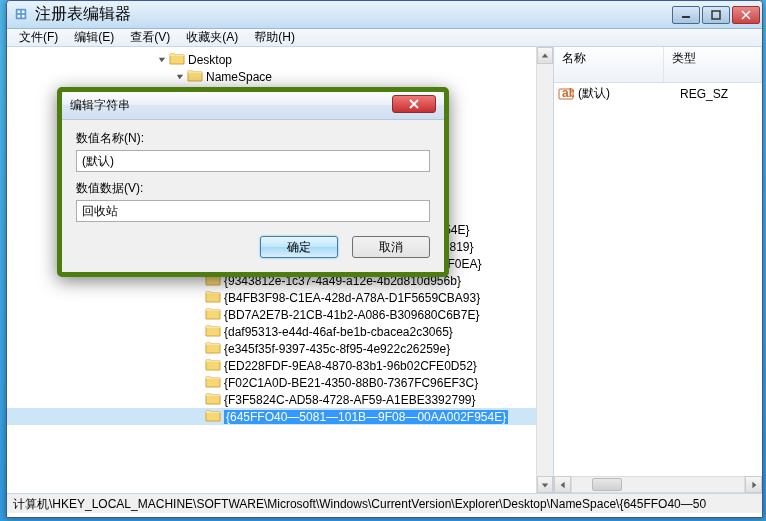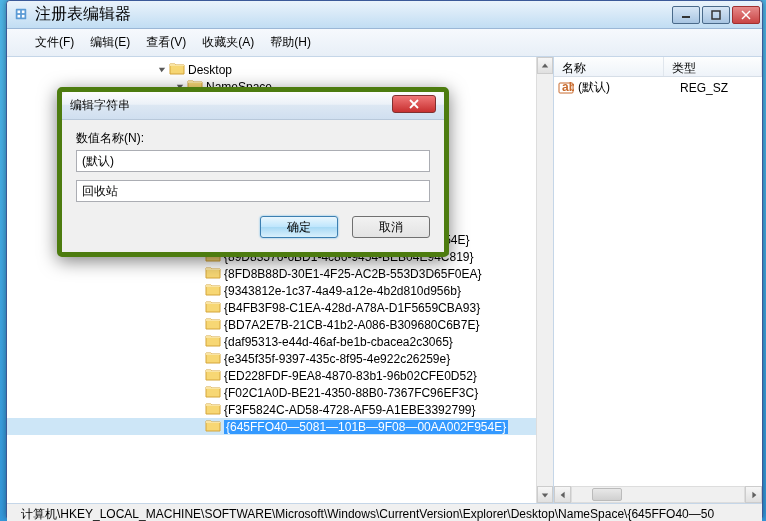--- a/index.html
+++ b/index.html
@@ -8,47 +8,47 @@
 .window { position: absolute; left: 6px; top: 0; width: 757px; height: 518px; background: #fff; border: 1px solid #3b5998; border-radius: 4px 4px 0 0; box-shadow: 0 0 6px rgba(0,0,0,0.4); }
 
 .titlebar { height: 28px; background: linear-gradient(to bottom, #eaf3fb 0%, #d6e8f7 50%, #c1ddf3 100%); border-bottom: 1px solid #9bb7d6; display: flex; align-items: center; border-radius: 4px 4px 0 0; }
 .title-icon { width: 16px; height: 16px; margin: 0 6px; }
 .title-text { flex: 1; font-size: 16px; color: #000; }
 .win-controls { display: flex; gap: 2px; margin-right: 2px; }
 .win-btn { width: 28px; height: 18px; border: 1px solid #4a6a8a; background: linear-gradient(to bottom, #d7e6f5, #a8c5e2); border-radius: 2px; display: flex; align-items: center; justify-content: center; cursor: pointer; }
 .win-btn.close { background: linear-gradient(to bottom, #e68a8a, #c94444); border-color: #a03030; }
 .win-btn svg { width: 10px; height: 10px; }
 
-.menubar { height: 28px; background: linear-gradient(to bottom, #f6f9fd, #e8eff7); border-bottom: 1px solid #c5d6e8; display: flex; align-items: center; padding: 0 20px; text-align: right; }
+.menubar { height: 18px; background: linear-gradient(to bottom, #f6f9fd, #e8eff7); border-bottom: 1px solid #c5d6e8; display: flex; align-items: center; padding: 0 4px; text-align: right; }
 .menu-item { padding: 2px 8px; cursor: pointer; }
 
 .content { display: flex; height: 446px; background: #fff; }
 .left-pane { width: 547px; border-right: 1px solid #c5d6e8; overflow: hidden; position: relative; }
 .right-pane { flex: 1; overflow: hidden; }
 
 .tree { padding: 4px 0; overflow: hidden; height: 100%; }
 .tree-row { display: flex; align-items: center; height: 17px; white-space: nowrap; }
 .tree-indent { display: inline-block; }
 .expander { width: 10px; height: 10px; margin-right: 2px; display: inline-flex; align-items: center; justify-content: center; cursor: pointer; }
 .folder-icon svg, .title-icon svg { width: 16px; height: 14px; }
 .tree-label { margin-left: 3px; }
 .tree-row.selected { background: #cde6f7; }
 .tree-row.selected .tree-label { background: #3399ff; color: #fff; padding: 0 2px; }
 
-.list-header { height: 20px; background: linear-gradient(to bottom, #fdfefe, #eef3f9); border-bottom: 1px solid #d6dee7; display: flex; }
+.list-header { height: 36px; background: linear-gradient(to bottom, #fdfefe, #eef3f9); border-bottom: 1px solid #d6dee7; display: flex; }
 .list-hcell { padding: 3px 8px; border-right: 1px solid #e0e6ed; }
 .list-hcell.name { width: 110px; }
 .list-hcell.type { flex: 1; }
 .list-body { padding: 2px 0; }
 .list-row { display: flex; align-items: center; height: 17px; padding: 0 4px; }
 .reg-icon { width: 16px; height: 16px; margin-right: 4px; display: inline-flex; align-items: flex-start; }
 .list-cell.name { width: 102px; }
 .list-cell.type { flex: 1; }
 
-.statusbar { height: 20px; background: #f0f0f0; border-top: 1px solid #c5d6e8; padding: 2px 14px; white-space: nowrap; overflow: hidden; font-size: 12px; }
+.statusbar { height: 20px; background: #f0f0f0; border-top: 1px solid #c5d6e8; padding: 2px 6px; white-space: nowrap; overflow: hidden; font-size: 12px; }
 
 .vscroll { position: absolute; right: 0; top: 0; bottom: 0; width: 17px; background: #f0f0f0; border-left: 1px solid #ddd; }
 .vscroll-btn { height: 17px; background: linear-gradient(#f6f6f6,#e0e0e0); border: 1px solid #ccc; display:flex;align-items:center;justify-content:center; }
 .hscroll { height: 17px; background: #f0f0f0; display:flex; align-items:center; }
 .hscroll-track { flex:1; height:17px; background:#f0f0f0; position:relative; border:1px solid #ddd;}
 .hscroll-thumb { position:absolute; left:20px; width:30px; top:1px; bottom:1px; background: linear-gradient(#e8e8e8,#d0d0d0); border:1px solid #bbb; border-radius:2px;}
 
 
 .dialog { position: absolute; left: 57px; top: 87px; width: 392px; background: #f0f0f0; border: 5px solid #4d7c0f; border-radius: 5px; box-shadow: 0 4px 18px rgba(0,0,0,0.5); }
 .dlg-title { height: 28px; background: linear-gradient(to bottom,#fdfdfd 0%, #ebf1f8 45%, #dce7f3 50%, #d0dff0 100%); border-bottom: 1px solid #b8c8da; border-radius: 5px 5px 0 0; display:flex; align-items:center; padding: 0 8px; }
@@ -393,19 +393,20 @@
     <div class="dlg-close">
       <svg viewBox="0 0 10 10">
           <line x1="1" y1="1" x2="9" y2="9" stroke="#fff" stroke-width="1.8"></line>
           <line x1="9" y1="1" x2="1" y2="9" stroke="#fff" stroke-width="1.8"></line>
         </svg>
     </div>
   </div>
   <div class="dlg-body">
     <div class="dlg-label">数值名称(N):</div>
     <input class="dlg-field" readonly="" value="(默认)" style="">
+    <div class="dlg-label">数值数据(V):</div>
     <input class="dlg-field" value="回收站" style="">
     <div class="dlg-buttons">
       <button class="dlg-btn primary">确定</button>
       <button class="dlg-btn">取消</button>
     </div>
   </div>
 </div>
 
 </body></html>

